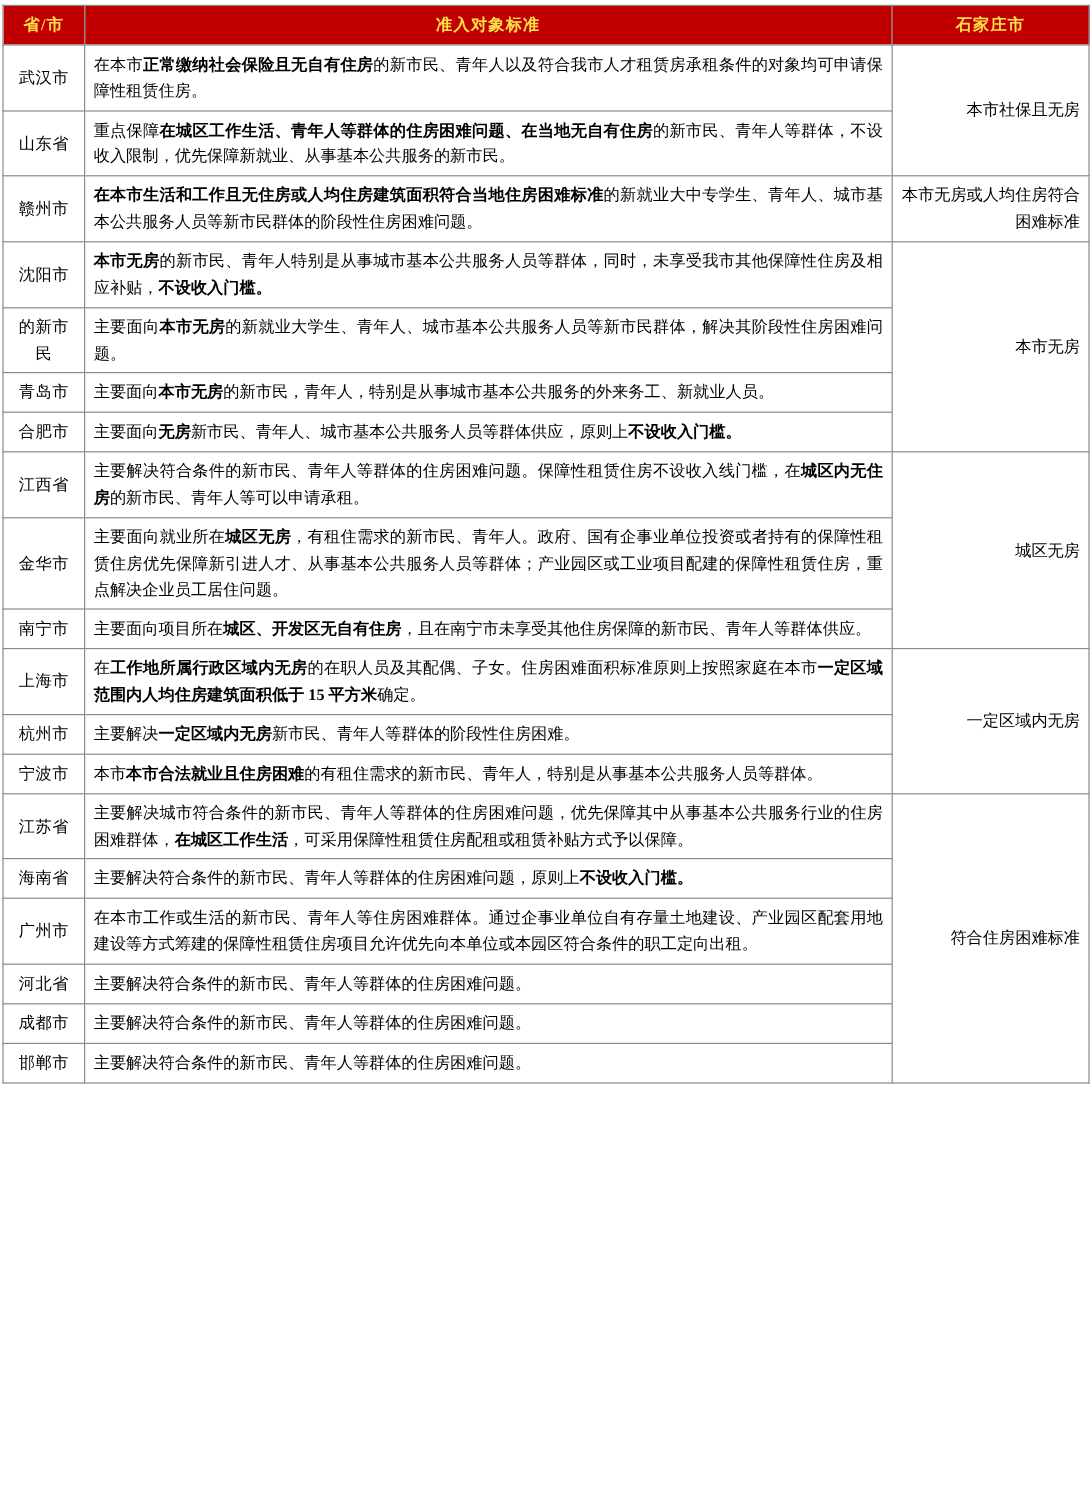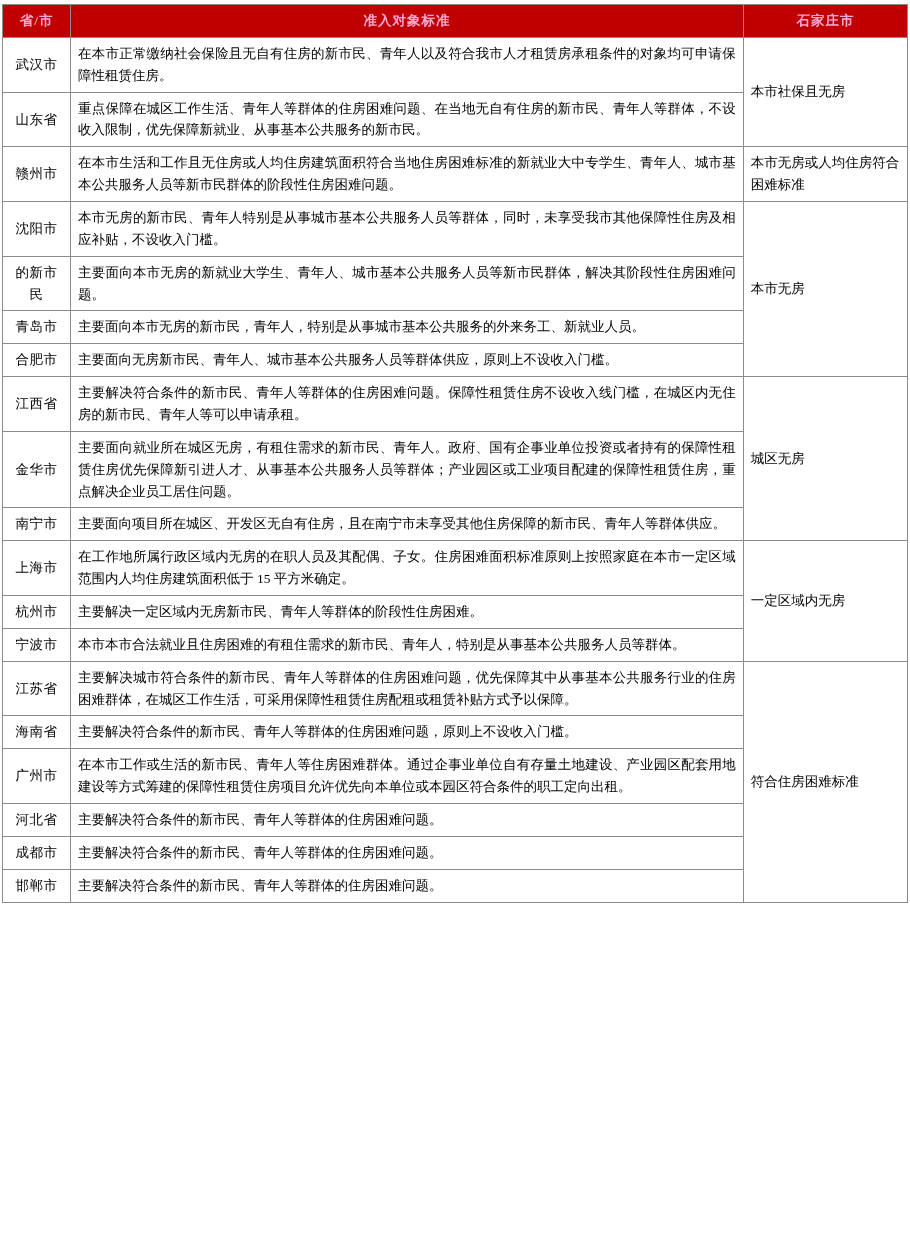--- a/index.html
+++ b/index.html
@@ -25,21 +25,21 @@
   }
   table.std-table td, table.std-table th {
     border: 1px solid #8b8b8b;
     vertical-align: middle;
     padding: 5px 7px;
     font-size: 13.5px;
     line-height: 1.62;
   }
   thead th {
     background: #c00000;
-    color: #f9a8d4;
+    color: #fde047;
     font-weight: bold;
     text-align: center;
     font-size: 14px;
     border: 1px solid #8b8b8b;
     padding: 7px 4px;
     letter-spacing: 1px;
   }
   col.c-region { width: 68px; }
   col.c-criteria { width: 672px; }
   col.c-category { width: 164px; }
@@ -47,25 +47,25 @@
   td.region {
     text-align: center;
     font-size: 13.5px;
     letter-spacing: 0.5px;
   }
   td.criteria {
     text-align: justify;
     text-justify: inter-ideograph;
   }
   td.category {
-    text-align: left;
+    text-align: right;
     font-size: 13.5px;
     line-height: 1.7;
   }
-  b, strong { font-weight: normal; }
+  b, strong { font-weight: bold; }
 </style>
 </head>
 <body>
 
 <div class="page">
   <table class="std-table">
     <colgroup>
       <col class="c-region">
       <col class="c-criteria">
       <col class="c-category">

